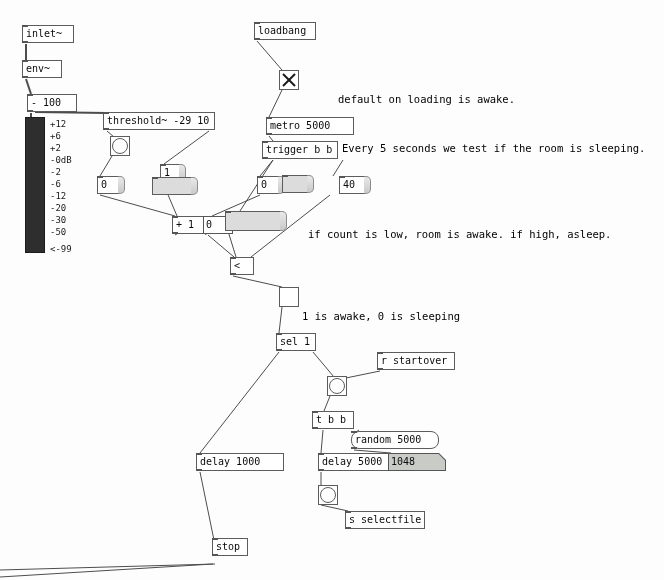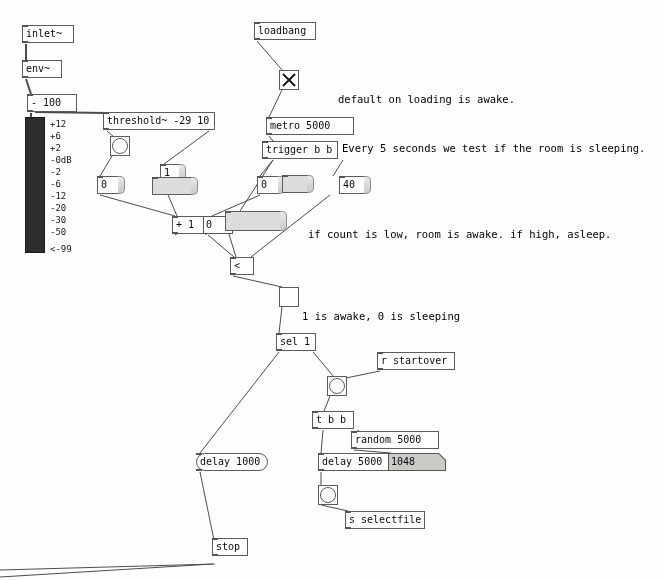--- a/index.html
+++ b/index.html
@@ -98,27 +98,27 @@
     <div class="node message" style="left: 257px; top: 176px; width: 22px;"><span>0</span></div>
     <div class="node message" style="left: 282px; top: 175px; width: 26px; background: rgb(220, 220, 220);"><span></span></div>
     <div class="node message" style="left: 327px; top: 176px; width: 26px; margin-left: 12px;"><span>40</span></div>
     <div class="toggle" style="left: 279px; top: 287px;"></div>
     <div class="node object" style="left: 276px; top: 333px; width: 40px;"><span>sel 1</span></div>
     <div class="node object" style="left: 377px; top: 352px; width: 78px;"><span>r startover</span></div>
     <div class="bang" style="left: 327px; top: 376px;">
       <div class="circle"></div>
     </div>
     <div class="node object" style="left: 312px; top: 411px; width: 42px;"><span>t b b</span></div>
-    <div class="node object" style="left: 351px; top: 431px; width: 88px;"><span>random 5000</span></div>
+    <div class="node object" style="left: 351px; top: 431px; width: 88px; border-radius: 8px;"><span>random 5000</span></div>
     <div class="node object" style="left: 318px; top: 453px; width: 72px;"><span>delay 5000</span></div>
     <div class="number" style="left: 388px; top: 453px; width: 58px;">
       <div class="nfill" style="background: rgb(201, 203, 199);"></div>
       <span class="nval">1048</span>
     </div>
-    <div class="node object" style="left: 196px; top: 453px; width: 72px; border-radius: 9px;"><span>delay 1000</span></div>
+    <div class="node object" style="left: 196px; top: 453px; width: 88px;"><span>delay 1000</span></div>
     <div class="bang" style="left: 318px; top: 485px;">
       <div class="circle"></div>
     </div>
     <div class="node object" style="left: 345px; top: 511px; width: 80px;"><span>s selectfile</span></div>
     <div class="node object" style="left: 212px; top: 538px; width: 36px;"><span>stop</span></div>
     <div class="vu-bar" style="left: 25px; top: 117px; width: 20px; height: 136px; background: rgb(46, 46, 46);"></div>
     <div class="vu-label" style="left: 50px; top: 119px;">+12</div>
     <div class="vu-label" style="left: 50px; top: 131px;">+6</div>
     <div class="vu-label" style="left: 50px; top: 143px;">+2</div>
     <div class="vu-label" style="left: 50px; top: 155px;">-0dB</div>

